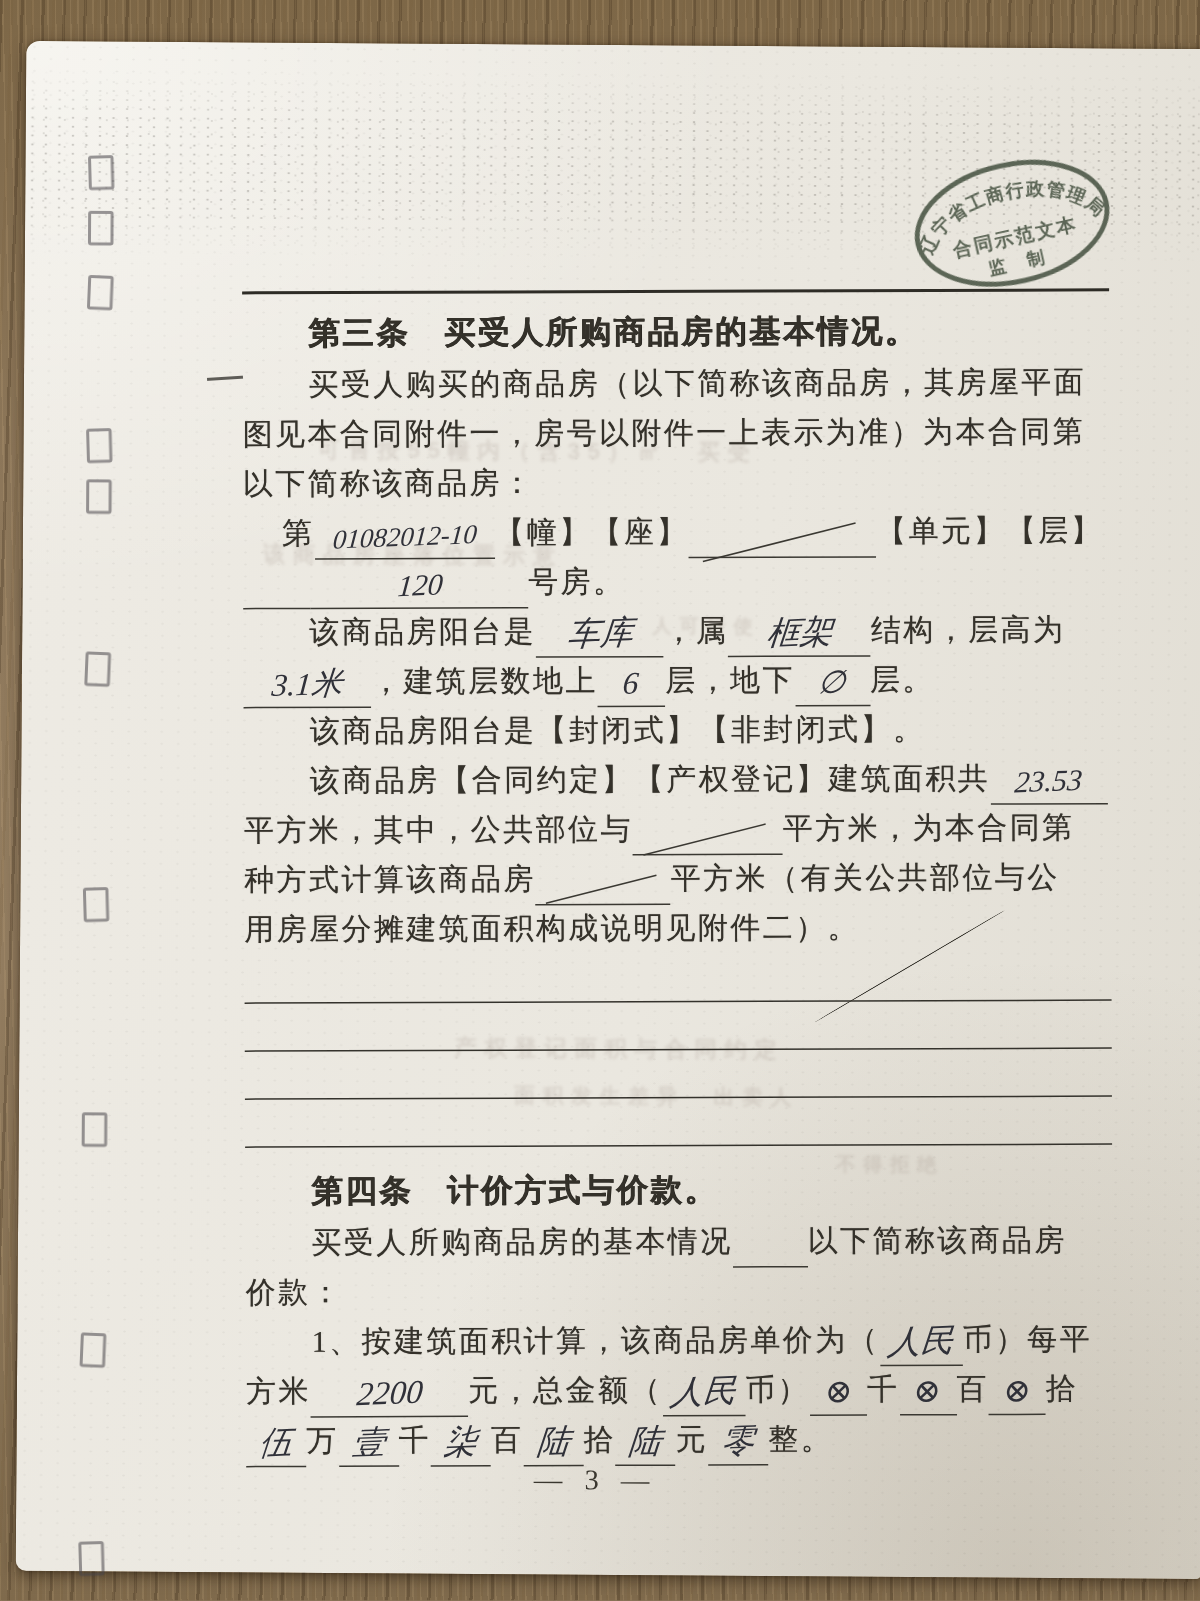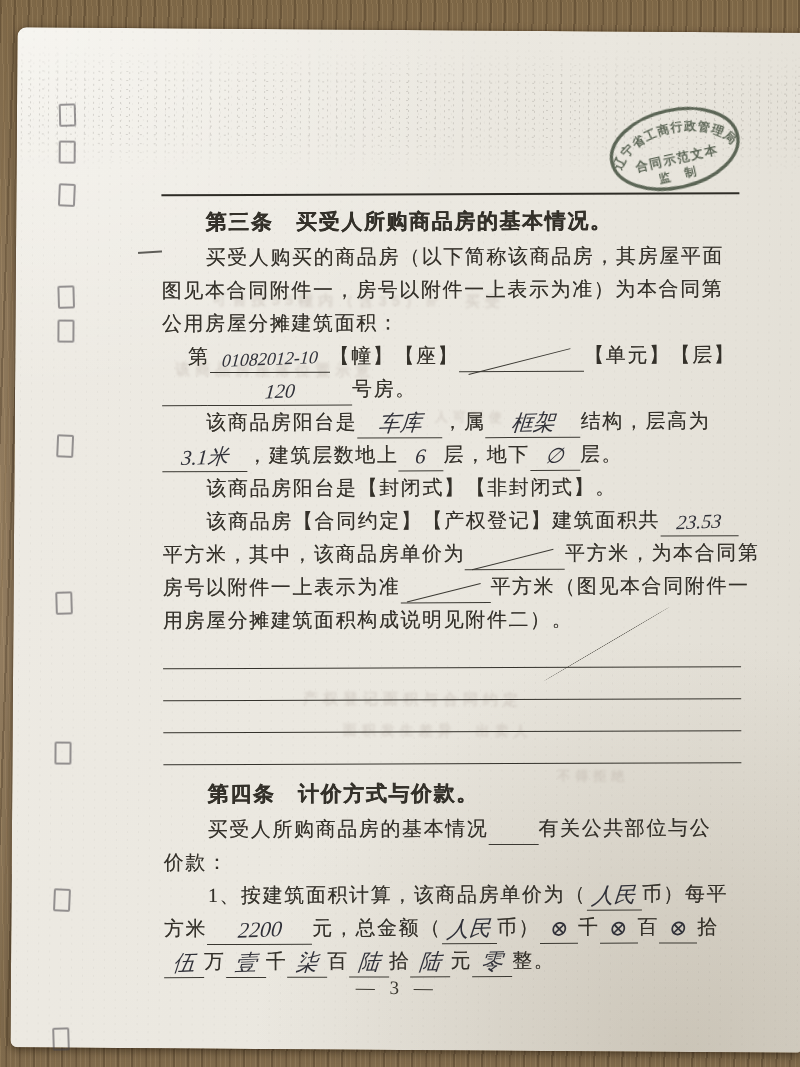--- a/index.html
+++ b/index.html
@@ -149,36 +149,36 @@
       <div class="bleed" style="left: 330px; top: 692px; font-size: 14px;">面积发生差异　出卖人</div>
       <div class="bleed" style="left: 545px; top: 736px; font-size: 13px;">不得拒绝</div>
     </div>
 
   <div class="doc">
     <div class="top-rule"></div>
     <div id="contract-lines">
         <div class="line heading ind"><span class="pr">第三条　买受人所购商品房的基本情况。</span></div>
         <div class="line ind"><span class="pr">买受人购买的商品房（以下简称该商品房，其房屋平面</span></div>
         <div class="line"><span class="pr">图见本合同附件一，房号以附件一上表示为准）为本合同第</span></div>
-        <div class="line"><span class="pr">公用房屋分摊建筑面积：</span></div>
+        <div class="line"><span class="pr">以下简称该商品房：</span></div>
         <div class="line ind1"><span class="pr">第</span><span class="blank" style="width: 120px;"><span class="hand" style="font-size: 18px;">01082012-10</span></span><span class="pr">【幢】【座】</span><span class="blank slashed" style="width: 125px;"></span><span class="pr">【单元】【层】</span></div>
         <div class="line"><span class="blank" style="width: 45px;"></span><span class="blank" style="width: 145px;"><span class="hand" style="font-size: 20px;">120</span></span><span class="pr">号房。</span></div>
         <div class="line ind"><span class="pr">该商品房阳台是</span><span class="blank" style="width: 85px;"><span class="hand">车库</span></span><span class="pr">，属</span><span class="blank" style="width: 95px;"><span class="hand">框架</span></span><span class="pr">结构，层高为</span></div>
         <div class="line"><span class="blank" style="width: 85px;"><span class="hand" style="font-size: 21px;">3.1米</span></span><span class="pr">，建筑层数地上</span><span class="blank" style="width: 45px;"><span class="hand" style="font-size: 21px;">6</span></span><span class="pr">层，地下</span><span class="blank" style="width: 50px;"><span class="hand" style="font-size: 21px;">∅</span></span><span class="pr">层。</span></div>
         <div class="line ind"><span class="pr">该商品房阳台是【封闭式】【非封闭式】。</span></div>
         <div class="line ind"><span class="pr">该商品房【合同约定】【产权登记】建筑面积共</span><span class="blank" style="width: 78px;"><span class="hand" style="font-size: 20px;">23.53</span></span></div>
-        <div class="line"><span class="pr">平方米，其中，该商品房单价为</span><span class="blank slashed" style="width: 100px;"></span><span class="pr">平方米，为本合同第</span></div>
-        <div class="line"><span class="pr">房号以附件一上表示为准</span><span class="blank slashed" style="width: 90px;"></span><span class="pr">平方米（图见本合同附件一</span></div>
+        <div class="line"><span class="pr">平方米，其中，公共部位与</span><span class="blank slashed" style="width: 100px;"></span><span class="pr">平方米，为本合同第</span></div>
+        <div class="line"><span class="pr">种方式计算该商品房</span><span class="blank slashed" style="width: 90px;"></span><span class="pr">平方米（有关公共部位与公</span></div>
         <div class="line"><span class="pr">用房屋分摊建筑面积构成说明见附件二）。</span></div>
         <div class="line rule-row"></div>
         <div class="line rule-row"></div>
         <div class="line rule-row"></div>
         <div class="line rule-row"></div>
         <div class="line heading h4gap ind"><span class="pr">第四条　计价方式与价款。</span></div>
-        <div class="line ind"><span class="pr">买受人所购商品房的基本情况</span><span class="blank" style="width: 50px;"></span><span class="pr">有关公共部位与公</span></div>
+        <div class="line ind"><span class="pr">买受人所购商品房的基本情况</span><span class="blank" style="width: 50px;"></span><span class="pr">以下简称该商品房</span></div>
         <div class="line"><span class="pr">价款：</span></div>
         <div class="line ind"><span class="pr">1、按建筑面积计算，该商品房单价为（</span><span class="blank" style="width: 55px;"><span class="hand">人民</span></span><span class="pr">币）每平</span></div>
         <div class="line"><span class="pr">方米</span><span class="blank" style="width: 105px;"><span class="hand">2200</span></span><span class="pr">元，总金额（</span><span class="blank" style="width: 55px;"><span class="hand">人民</span></span><span class="pr">币）</span><span class="blank" style="width: 38px;"><span class="hand">⊗</span></span><span class="pr">千</span><span class="blank" style="width: 38px;"><span class="hand">⊗</span></span><span class="pr">百</span><span class="blank" style="width: 38px;"><span class="hand">⊗</span></span><span class="pr">拾</span></div>
         <div class="line"><span class="blank" style="width: 40px;"><span class="hand">伍</span></span><span class="pr">万</span><span class="blank" style="width: 40px;"><span class="hand">壹</span></span><span class="pr">千</span><span class="blank" style="width: 40px;"><span class="hand">柒</span></span><span class="pr">百</span><span class="blank" style="width: 40px;"><span class="hand">陆</span></span><span class="pr">拾</span><span class="blank" style="width: 40px;"><span class="hand">陆</span></span><span class="pr">元</span><span class="blank" style="width: 40px;"><span class="hand">零</span></span><span class="pr">整。</span></div>
       </div>
   </div>
 
   <div class="page-number">— 3 —</div>
 </div>
 

